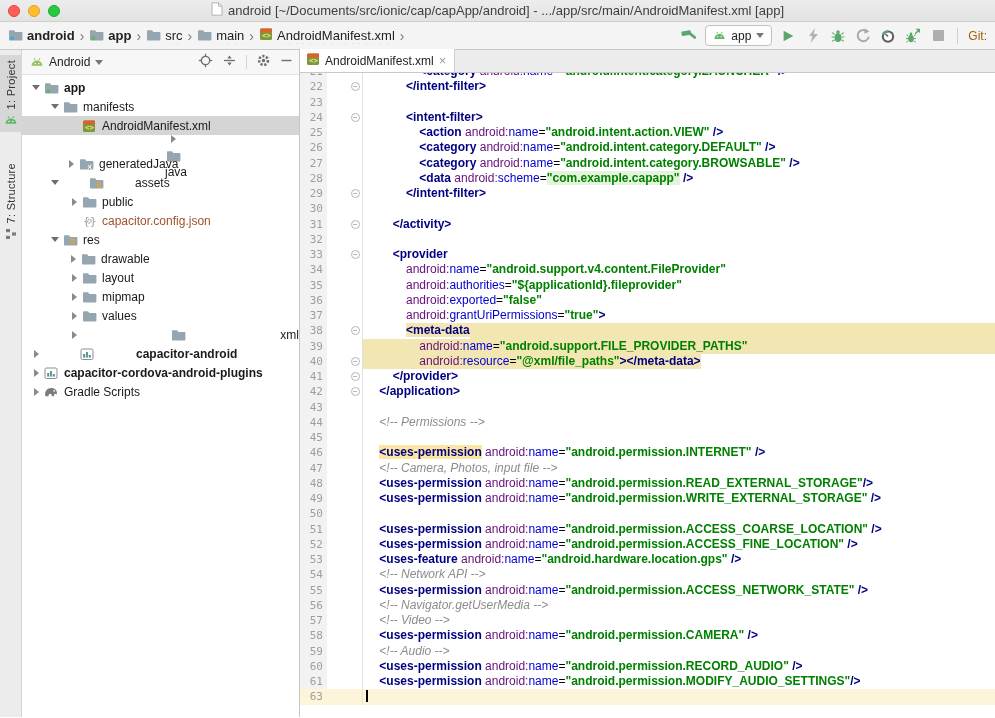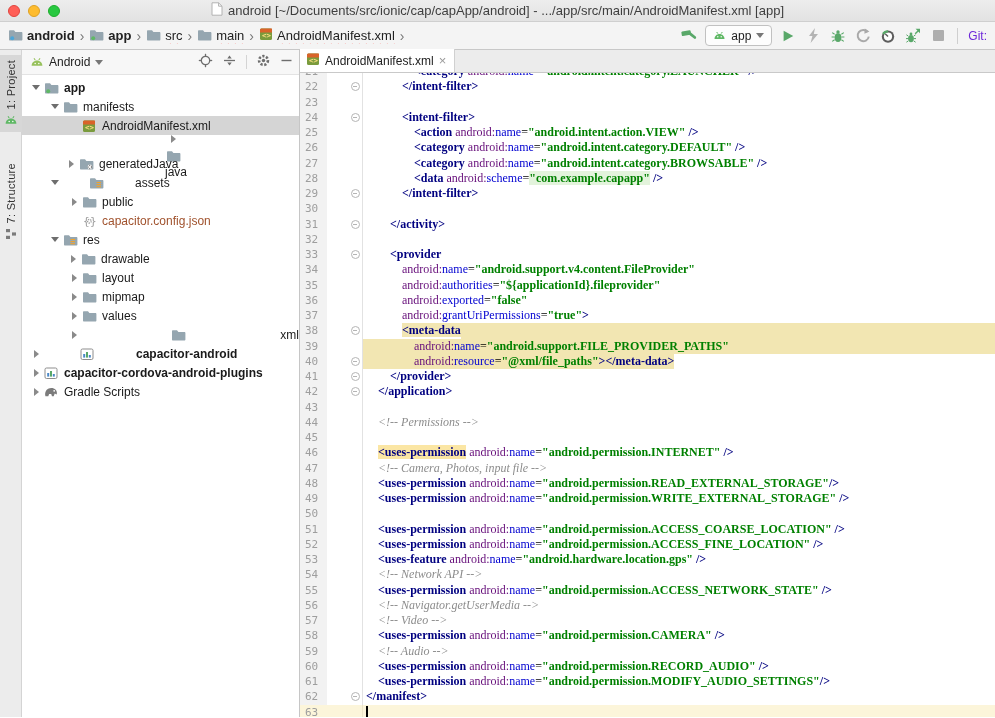--- a/index.html
+++ b/index.html
@@ -29,21 +29,21 @@
   .bc-sep { color:#777; font-size:14px; padding:0 1px; }
   .bc-sep::before { content:"\203A"; }
   .tb-actions { display:flex; align-items:center; gap:7px; padding-right:2px; }
   .tb-btn { width:18px; height:18px; display:flex; align-items:center; justify-content:center; }
   .run-config { display:flex; align-items:center; gap:5px; border:1px solid #c1c1c1;
     border-radius:4px; background:#fdfdfd; height:21px; padding:0 7px; }
   .run-config .lbl { font-size:12px; color:#222; }
   .dd-arrow { width:0; height:0; border-left:4px solid transparent; border-right:4px solid transparent;
     border-top:5px solid #777; }
   .tb-sep { width:1px; height:16px; background:#cfcfcf; margin:0 3px; }
-  .git-label { font-size:12px; color:#6d28d9; white-space:nowrap; }
+  .git-label { font-size:12px; color:#a16207; white-space:nowrap; }
 
   
   .main { display:flex; height:667px; }
 
   
   .stripe { width:22px; background:#ececec; border-right:1px solid #d4d4d4;
     display:flex; flex-direction:column; align-items:center; padding-top:5px; gap:26px; }
   .stripe-tab { display:flex; flex-direction:column; align-items:center; gap:4px;
     padding:5px 0 4px; width:22px; }
   .stripe-tab.active { background:#d7d7d7; }
@@ -78,30 +78,30 @@
   .tab { height:23px; background:#fff; border-right:1px solid #d0d0d0;
     display:flex; align-items:center; gap:5px; padding:0 8px 0 6px; }
   .tab-label { font-size:12px; color:#222; }
   .close-x { color:#9a9a9a; font-size:13px; line-height:1; }
   .close-x::before { content:"\00D7"; }
 
   .code-area { flex:1; overflow:hidden; background:#fff; }
   .code-lines { margin-top:-9px; }
   .crow { height:15.25px; line-height:15.25px; display:flex; align-items:stretch;
     font-family:"DejaVu Sans Mono", monospace; font-size:12px; }
-  .lnum { flex:0 0 27px; background:#f2f2f2; color:#9e9e9e; text-align:center;
+  .lnum { flex:0 0 27px; background:#f2f2f2; color:#9e9e9e; text-align:right;
     padding-right:4px; font-size:11px; }
   .ann  { flex:0 0 21px; }
   .fold { flex:0 0 15px; border-right:1px solid #e2e2e2; display:flex;
     align-items:center; justify-content:center; }
   .fm { width:9px; height:9px; border:1px solid #b5b5b5; border-radius:50%;
     background:#fff; position:relative; }
   .fm::before { content:""; position:absolute; left:1.5px; right:1.5px; top:3px;
     height:1px; background:#b5b5b5; }
-  .ltext { margin:0; padding-left:3px; white-space:pre; font-family:Liberation Serif, serif;
+  .ltext { margin:0; padding-left:3px; white-space:pre; font-family:Liberation Sans, sans-serif;
     font-size:12px; line-height:15.25px; }
   .fill { flex:1; }
   
   .t  { color:#000080; font-weight:bold; }
   .n  { color:#660e7a; }
   .a  { color:#0000d0; }
   .p  { color:#000; }
   .v  { color:#008000; font-weight:bold; }
   .vh { color:#008000; font-weight:bold; background:#e3f3dc; }
   .c  { color:#8c8c8c; font-style:italic; }
@@ -827,29 +827,20 @@
             <pre class="ltext">    <span class="t">&lt;uses-permission </span><span class="n">android:</span><span class="a">name</span><span class="p">=</span><span class="v">"android.permission.RECORD_AUDIO"</span><span class="t"> /&gt;</span></pre>
             <span class="fill"></span>
           </div>
           <div class="crow">
             <span class="lnum">61</span>
             <span class="ann"></span>
             <span class="fold"></span>
             <pre class="ltext">    <span class="t">&lt;uses-permission </span><span class="n">android:</span><span class="a">name</span><span class="p">=</span><span class="v">"android.permission.MODIFY_AUDIO_SETTINGS"</span><span class="t">/&gt;</span></pre>
             <span class="fill"></span>
           </div>
-          <div class="crow">
-            <span class="lnum">62</span>
-            <span class="ann"></span>
-            <span class="fold">
-              <span class="fm"></span>
-            </span>
-            <pre class="ltext"><span class="t">&lt;/manifest&gt;</span></pre>
-            <span class="fill"></span>
-          </div>
           <div class="crow cl">
             <span class="lnum">63</span>
             <span class="ann"></span>
             <span class="fold"></span>
             <pre class="ltext"><span class="caret"></span></pre>
             <span class="fill"></span>
           </div>
         </div>
     </div>
   </div>

